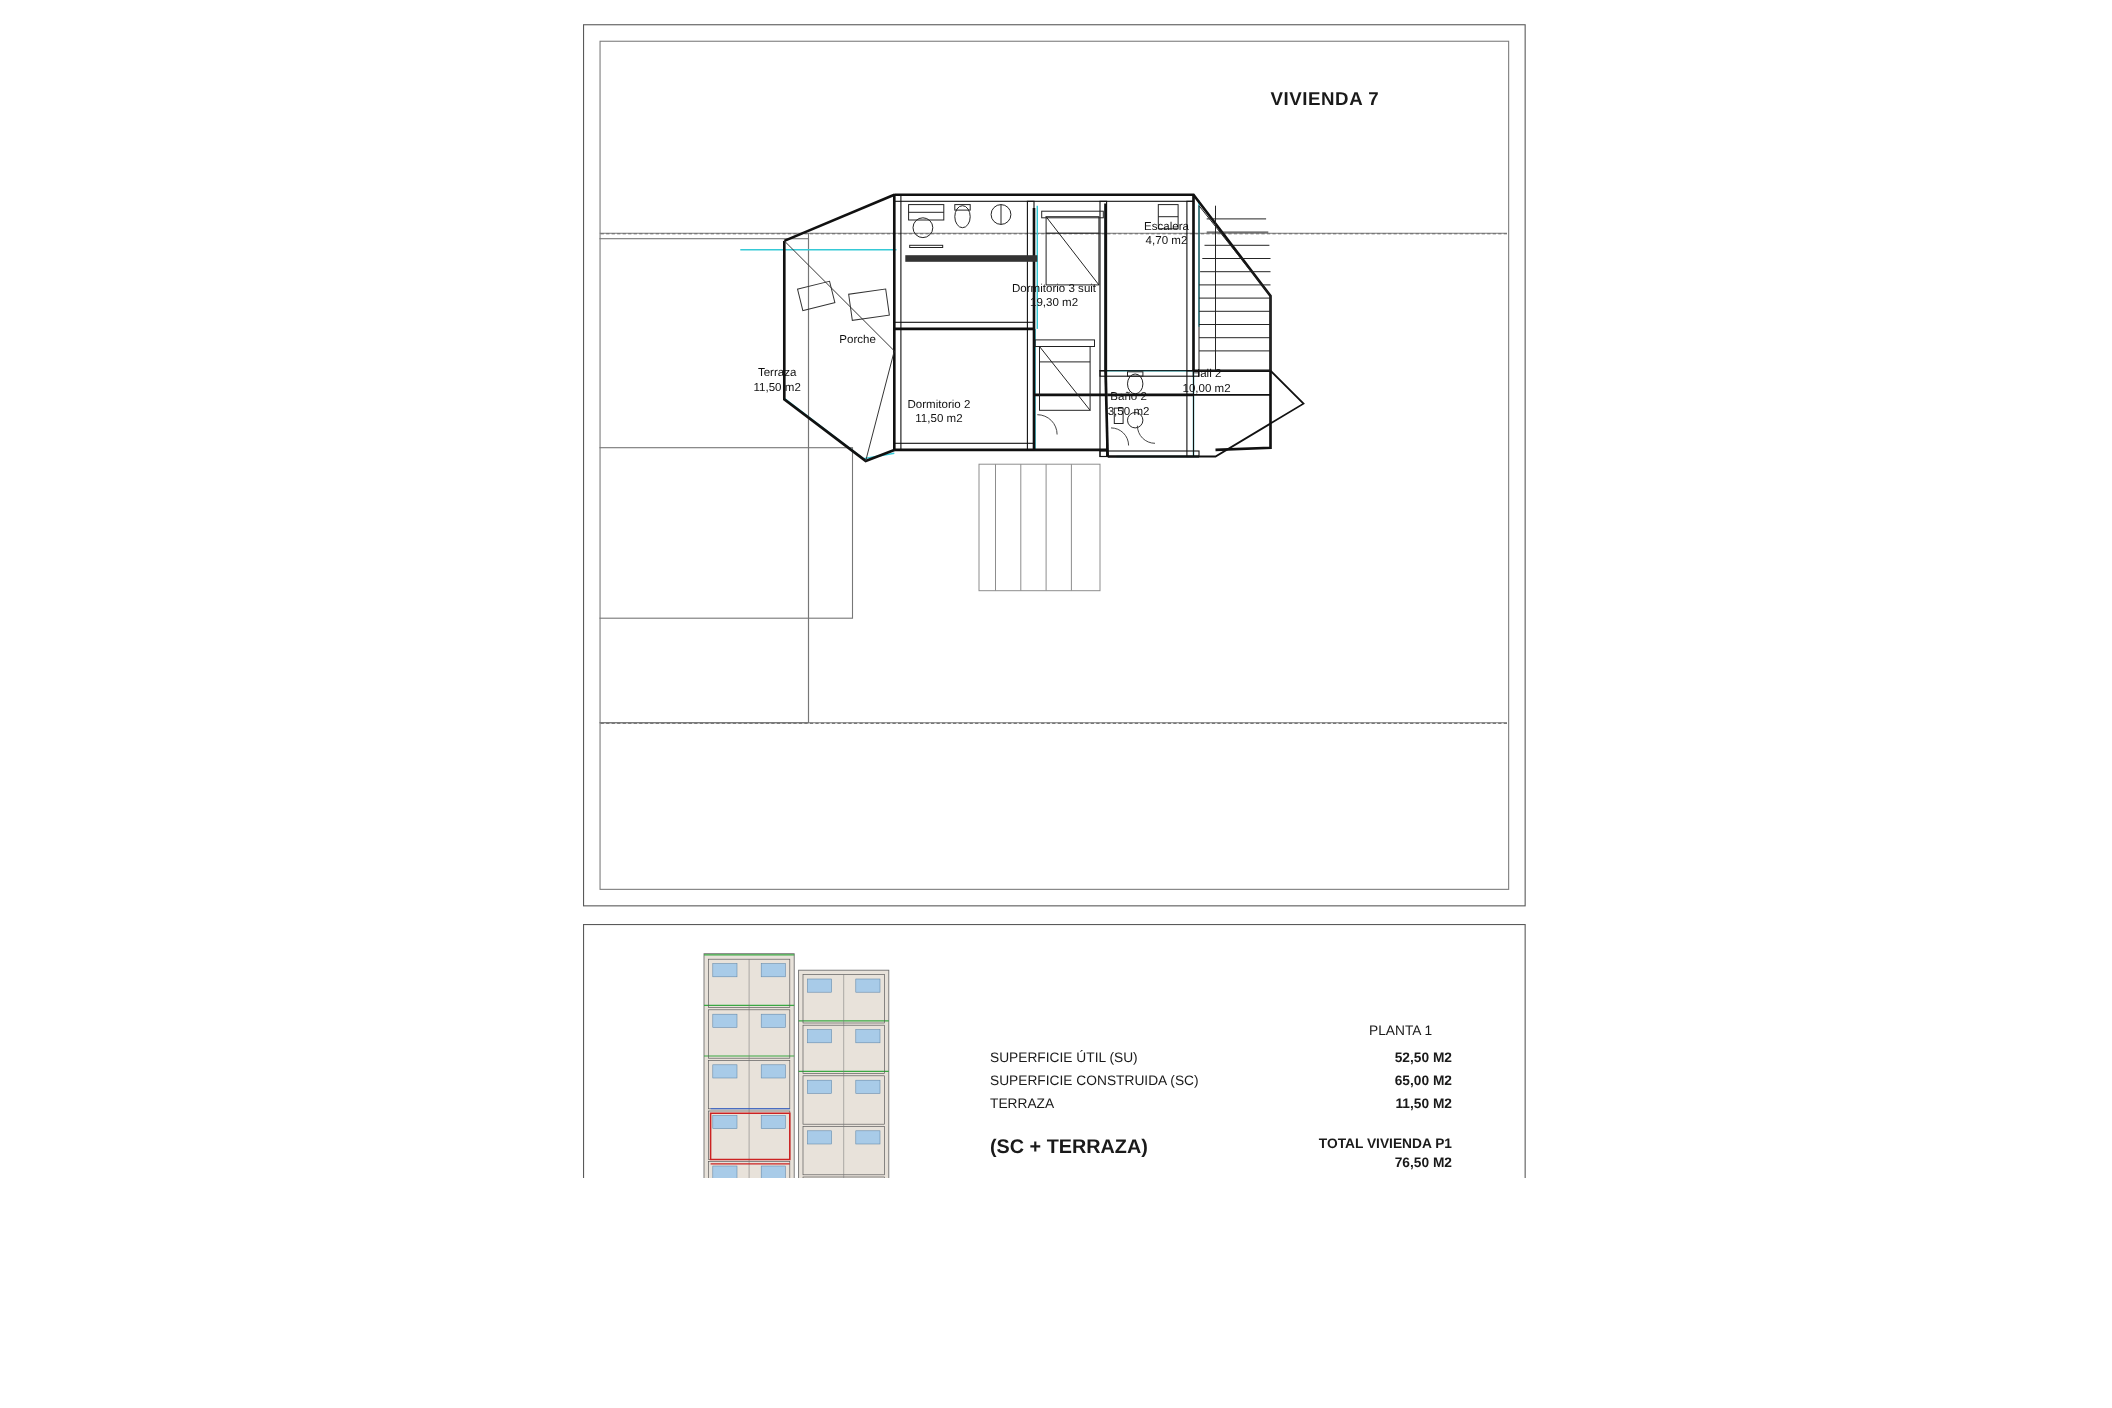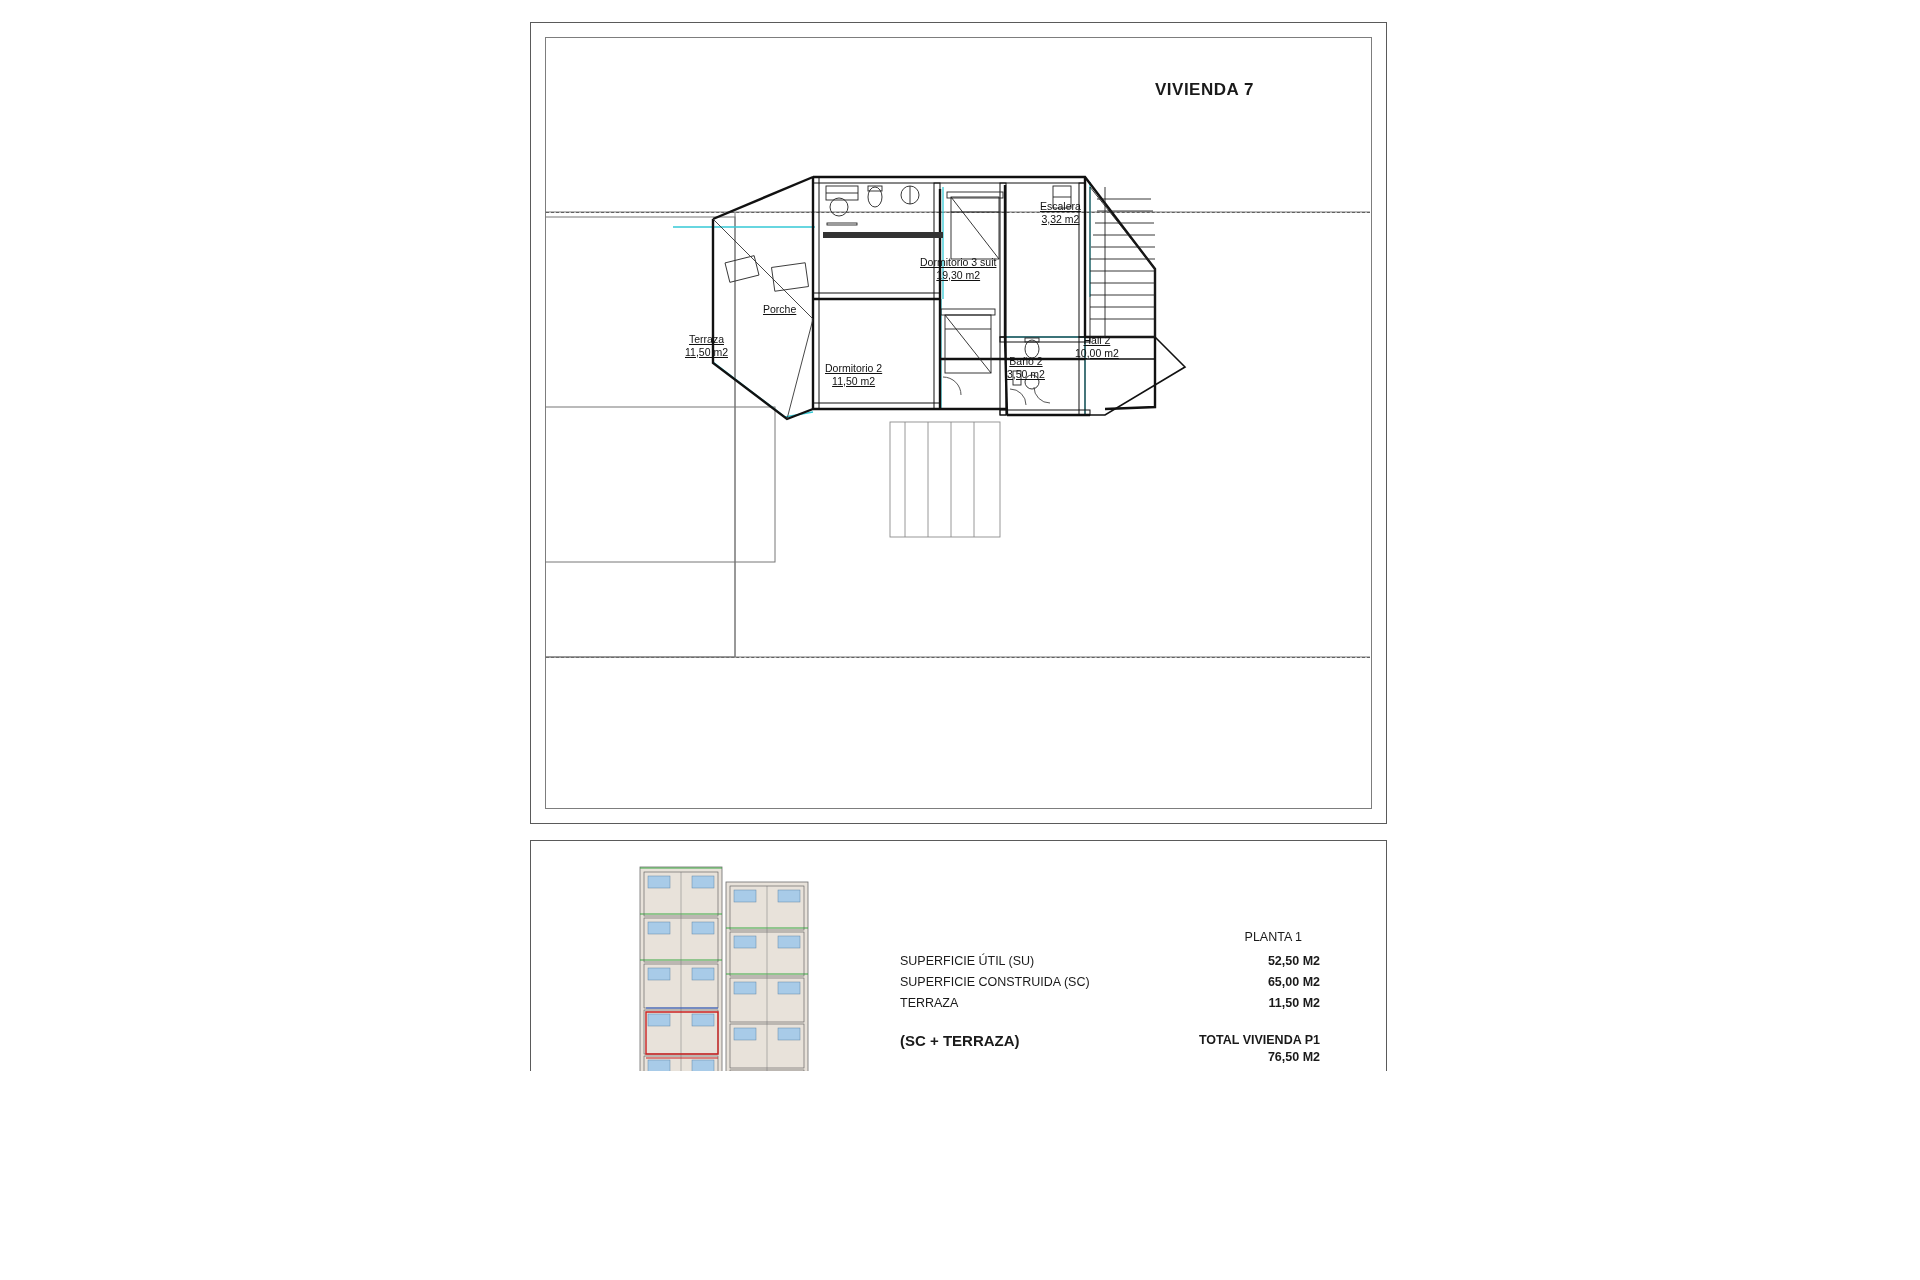--- a/index.html
+++ b/index.html
@@ -19,33 +19,33 @@
   
   .dashed-h{position:absolute;height:0;border-top:1px dashed #4d4d4d;}
   #guide-top{left:546px;top:212px;width:824px;}
   #guide-bottom{left:546px;top:657px;width:824px;}
 
   
   #plan{position:absolute;left:545px;top:37px;width:825px;height:770px;}
   #plan svg{position:absolute;left:0;top:0;}
 
   
-  .rlabel{position:absolute;font-size:10.5px;line-height:12.5px;text-align:center;color:#111;white-space:nowrap;text-decoration:underline;}
+  .rlabel{position:absolute;font-size:10.5px;line-height:12.5px;text-align:center;color:#111;white-space:nowrap;}
 
   
   #key-plan{position:absolute;left:630px;top:862px;width:200px;height:245px;}
   #compass{position:absolute;left:690px;top:1180px;width:42px;height:42px;}
 
   #legend{position:absolute;left:900px;top:930px;width:420px;font-size:12.5px;}
   #legend .head{font-weight:normal;text-align:right;margin-bottom:10px;padding-right:18px;}
   #legend .row{display:flex;justify-content:space-between;margin-bottom:7px;}
   #legend .row .lbl{}
   #legend .row .val{width:120px;text-align:right;font-weight:bold;}
   #legend .total{margin-top:22px;display:flex;justify-content:space-between;align-items:flex-start;}
-  #legend .total .sc{font-weight:bold;font-size:15px;}
+  #legend .total .sc{font-weight:bold;font-size:18px;}
   #legend .total .tot{text-align:right;font-weight:bold;line-height:17px;}
 </style>
 </head>
 <body>
 
 <div id="sheet">
 
   <div class="frame" id="frame-top"></div>
   <div class="inner-frame" id="frame-top-inner"></div>
   <div class="frame" id="frame-bottom"></div>
@@ -190,21 +190,21 @@
       </g>
 
       <g stroke="#444" stroke-width="0.9" fill="none">
         <path d="M398,340 a18,18 0 0,1 18,18"></path>
         <path d="M465,352 a16,16 0 0,1 16,16"></path>
         <path d="M505,366 a16,16 0 0,1 -16,-16"></path>
       </g>
     </svg>
 
     <div class="rlabel" style="left:495px;top:163px;">
-      <span>Escalera</span><br><span>3,32 m2</span>
+      <span>Escalera</span><br><span>4,70 m2</span>
     </div>
     <div class="rlabel" style="left:375px;top:219px;">
       <span>Dormitorio 3 suit</span><br><span>19,30 m2</span>
     </div>
     <div class="rlabel" style="left:218px;top:266px;">
       <span>Porche</span>
     </div>
     <div class="rlabel" style="left:140px;top:296px;">
       <span>Terraza</span><br><span>11,50 m2</span>
     </div>

